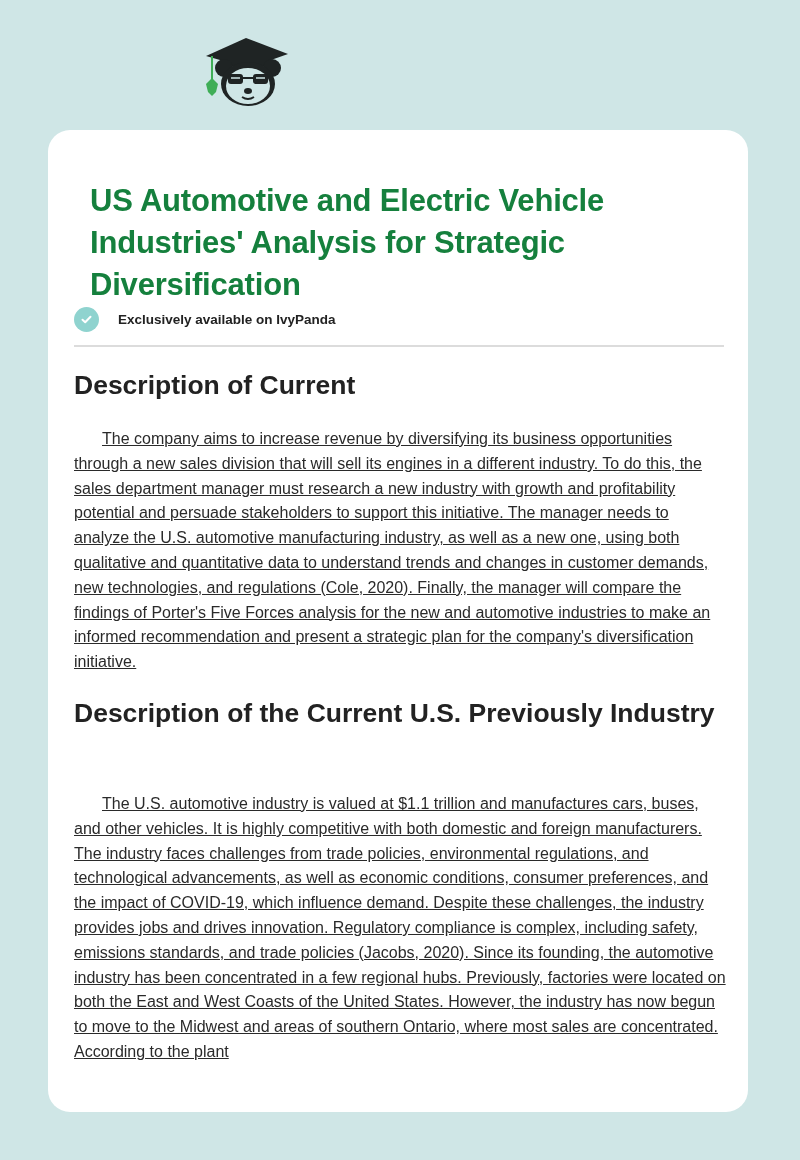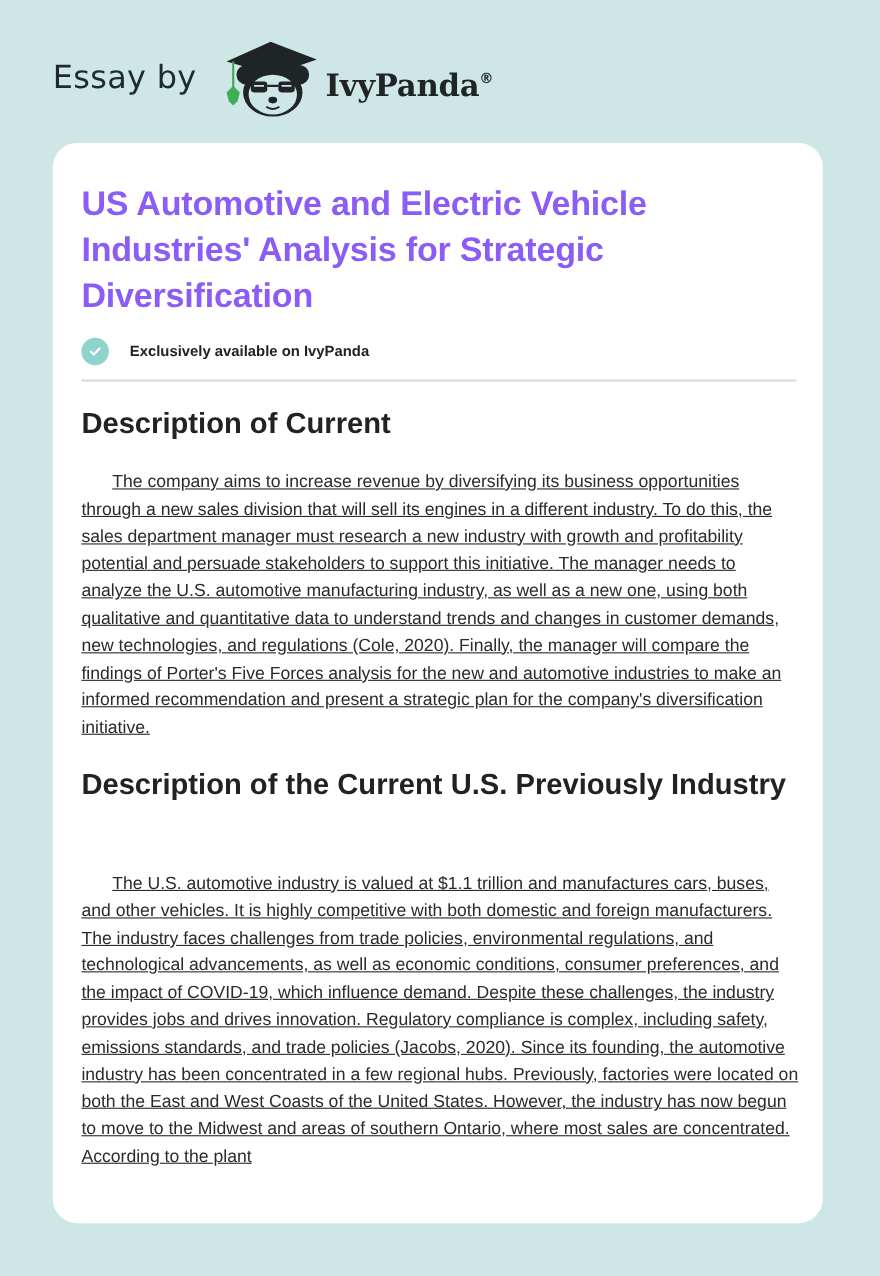--- a/index.html
+++ b/index.html
@@ -71,25 +71,25 @@
       position: absolute;
       left: 26px;
       top: 0;
       width: 650px;
     }
     .title {
       position: absolute;
       top: 34px;
       left: 0;
       width: 650px;
-      margin: 0;
+      margin: 16px;
       font-size: 31px;
       line-height: 42px;
       font-weight: bold;
-      color: #8b5cf6;
+      color: #15803d;
       letter-spacing: -0.2px;
     }
     .badge {
       position: absolute;
       top: 176px;
       left: 0;
       display: flex;
       align-items: center;
       height: 26px;
     }
@@ -136,21 +136,20 @@
       line-height: 24.8px;
       color: #2a2a2a;
       text-indent: 28px;
       text-decoration: underline;
     }
   </style>
 </head>
 <body>
 
 <div class="header">
-  <span class="brand-prefix">Essay by</span>
 
   <svg class="logo" viewBox="0 0 90 72" xmlns="http://www.w3.org/2000/svg">
 
     <polygon points="4,20 44,2 86,18 46,32" fill="#1f2424"></polygon>
     <rect x="24" y="18" width="44" height="12" fill="#1f2424"></rect>
 
     <line x1="10" y1="20" x2="10" y2="46" stroke="#3fae57" stroke-width="2"></line>
     <path d="M4,48 L10,42 L16,48 L14,56 L10,60 L6,56 Z" fill="#3fae57"></path>
 
     <circle cx="22" cy="32" r="9" fill="#1f2424"></circle>
@@ -162,21 +161,20 @@
     <rect x="26" y="38" width="15" height="10" rx="3" fill="#1f2424"></rect>
     <rect x="51" y="38" width="15" height="10" rx="3" fill="#1f2424"></rect>
     <line x1="41" y1="42" x2="51" y2="42" stroke="#1f2424" stroke-width="2"></line>
     <line x1="29" y1="42" x2="38" y2="42" stroke="#cfe6e6" stroke-width="1.5"></line>
     <line x1="54" y1="42" x2="63" y2="42" stroke="#cfe6e6" stroke-width="1.5"></line>
 
     <ellipse cx="46" cy="55" rx="4" ry="3" fill="#1f2424"></ellipse>
     <path d="M40,61 Q46,65 52,61" stroke="#1f2424" stroke-width="1.8" fill="none"></path>
   </svg>
 
-  <span class="brand-name"><span>IvyPanda</span><sup>®</sup></span>
 </div>
 
 <div class="card">
   <div class="card-inner">
     <h1 class="title">US Automotive and Electric Vehicle Industries' Analysis for Strategic Diversification</h1>
 
     <div class="badge">
       <span class="badge-icon">
         <svg width="13" height="13" viewBox="0 0 13 13" xmlns="http://www.w3.org/2000/svg">
           <path d="M2.5,6.8 L5.2,9.3 L10.5,3.8" stroke="#ffffff" stroke-width="2" fill="none" stroke-linecap="round" stroke-linejoin="round"></path>

